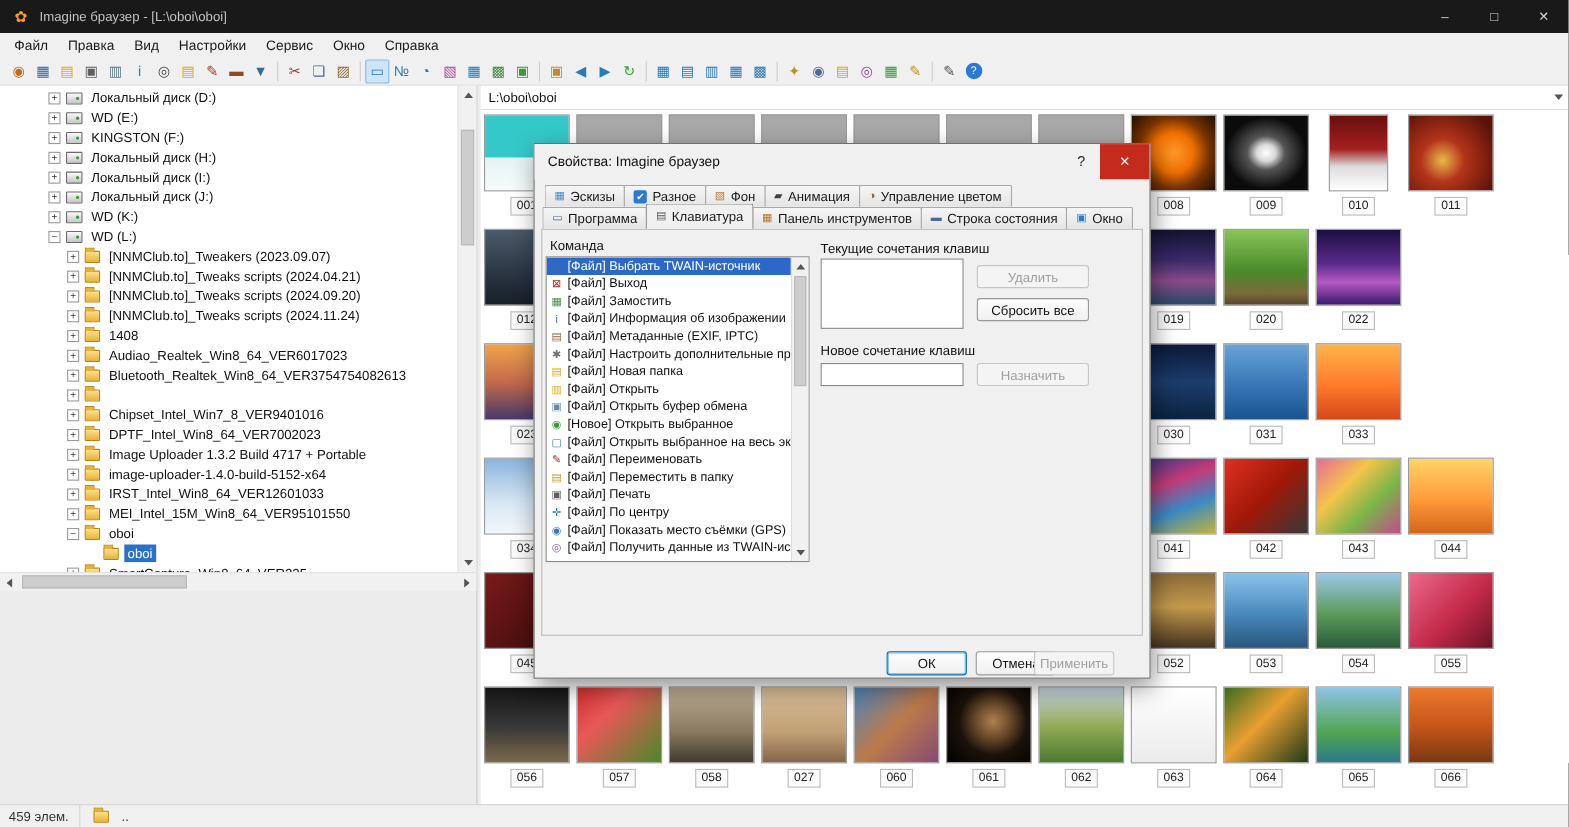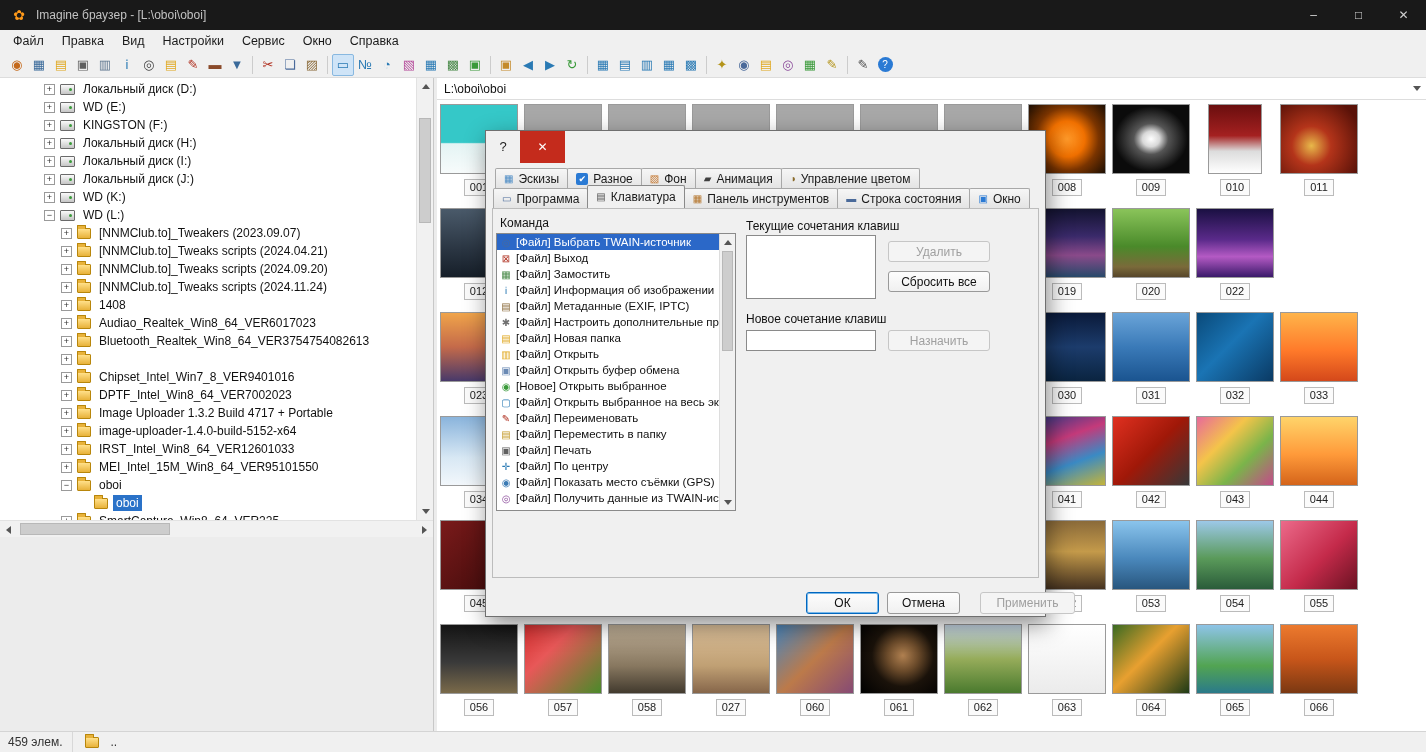--- a/index.html
+++ b/index.html
@@ -86,21 +86,21 @@
 #cur-box{position:absolute;left:260px;top:104px;width:130px;height:64px;background:#fff;border:1px solid #8a8a8a}
 #shortcut-input{position:absolute;left:260px;top:199px;width:130px;height:21px;background:#fff;border:1px solid #8a8a8a}
 .btn{position:absolute;display:flex;align-items:center;justify-content:center;font-size:12px;color:#111;background:linear-gradient(#fdfdfd,#f0f0f0);border:1px solid #999999;border-radius:3px}
 .btn.disabled{color:#9f9f9f;border-color:#c6c6c6;background:#f4f4f4}
 .btn.default{border:1px solid #0067c0;box-shadow:inset 0 0 0 1px #7ab8e8}
 #btn-delete{left:402px;top:110px;width:102px;height:21px}
 #btn-reset{left:402px;top:140px;width:102px;height:21px}
 #btn-assign{left:402px;top:199px;width:102px;height:21px}
 #btn-ok{left:320px;top:461px;width:73px;height:22px}
 #btn-cancel{left:401px;top:461px;width:73px;height:22px}
-#btn-apply{left:494px;top:461px;width:95px;height:22px}
+#btn-apply{left:454px;top:461px;width:73px;height:22px}
 </style>
 </head>
 <body>
 
 <div id="window">
 
   <div id="titlebar">
     <span id="app-icon">✿</span>
     <span id="win-title">Imagine браузер - [L:\oboi\oboi]</span>
     <div id="win-controls">
@@ -518,24 +518,20 @@
         </div>
         <div class="cell">
           <div class="thumb" style="background: linear-gradient(rgb(10, 26, 58) 0%, rgb(28, 60, 108) 50%, rgb(10, 36, 64) 100%);"></div>
           <div class="thumb-label">030</div>
         </div>
         <div class="cell">
           <div class="thumb" style="background: linear-gradient(rgb(106, 164, 216) 0%, rgb(58, 122, 184) 50%, rgb(26, 84, 144) 100%);"></div>
           <div class="thumb-label">031</div>
         </div>
         <div class="cell">
-          <div class="thumb" style="background: linear-gradient(135deg, rgb(10, 74, 122) 0%, rgb(26, 116, 180) 45%, rgb(10, 58, 100) 100%);"></div>
-          <div class="thumb-label">032</div>
-        </div>
-        <div class="cell">
           <div class="thumb" style="background: linear-gradient(rgb(255, 180, 74) 0%, rgb(255, 122, 42) 55%, rgb(212, 72, 26) 100%);"></div>
           <div class="thumb-label">033</div>
         </div>
       </div>
       <div class="grid-row">
         <div class="cell">
           <div class="thumb" style="background: linear-gradient(rgb(138, 180, 220) 0%, rgb(216, 232, 244) 60%, rgb(242, 247, 251) 100%);"></div>
           <div class="thumb-label">034</div>
         </div>
         <div class="cell">
@@ -674,20 +670,21 @@
     </div>
 
   <div id="statusbar">
     <span id="status-count">459 элем.</span>
     <span id="status-folder" class="folder-ic"></span>
     <span id="status-nav">..</span>
   </div>
 
   <div id="dialog">
     <div id="dlg-titlebar">
+      <span id="dlg-title">Свойства: Imagine браузер</span>
       <div id="dlg-help">?</div>
       <div id="dlg-close">✕</div>
     </div>
     <div id="tabs-back" class="tabs">
         <div class="tab">
           <span class="tab-glyph" style="color: rgb(74, 138, 196);">▦</span>
           <span class="tab-text">Эскизы</span>
         </div>
         <div class="tab">
           <span class="tab-glyph badge" style="color: rgb(255, 255, 255); background: rgb(42, 122, 212);">✔</span>

